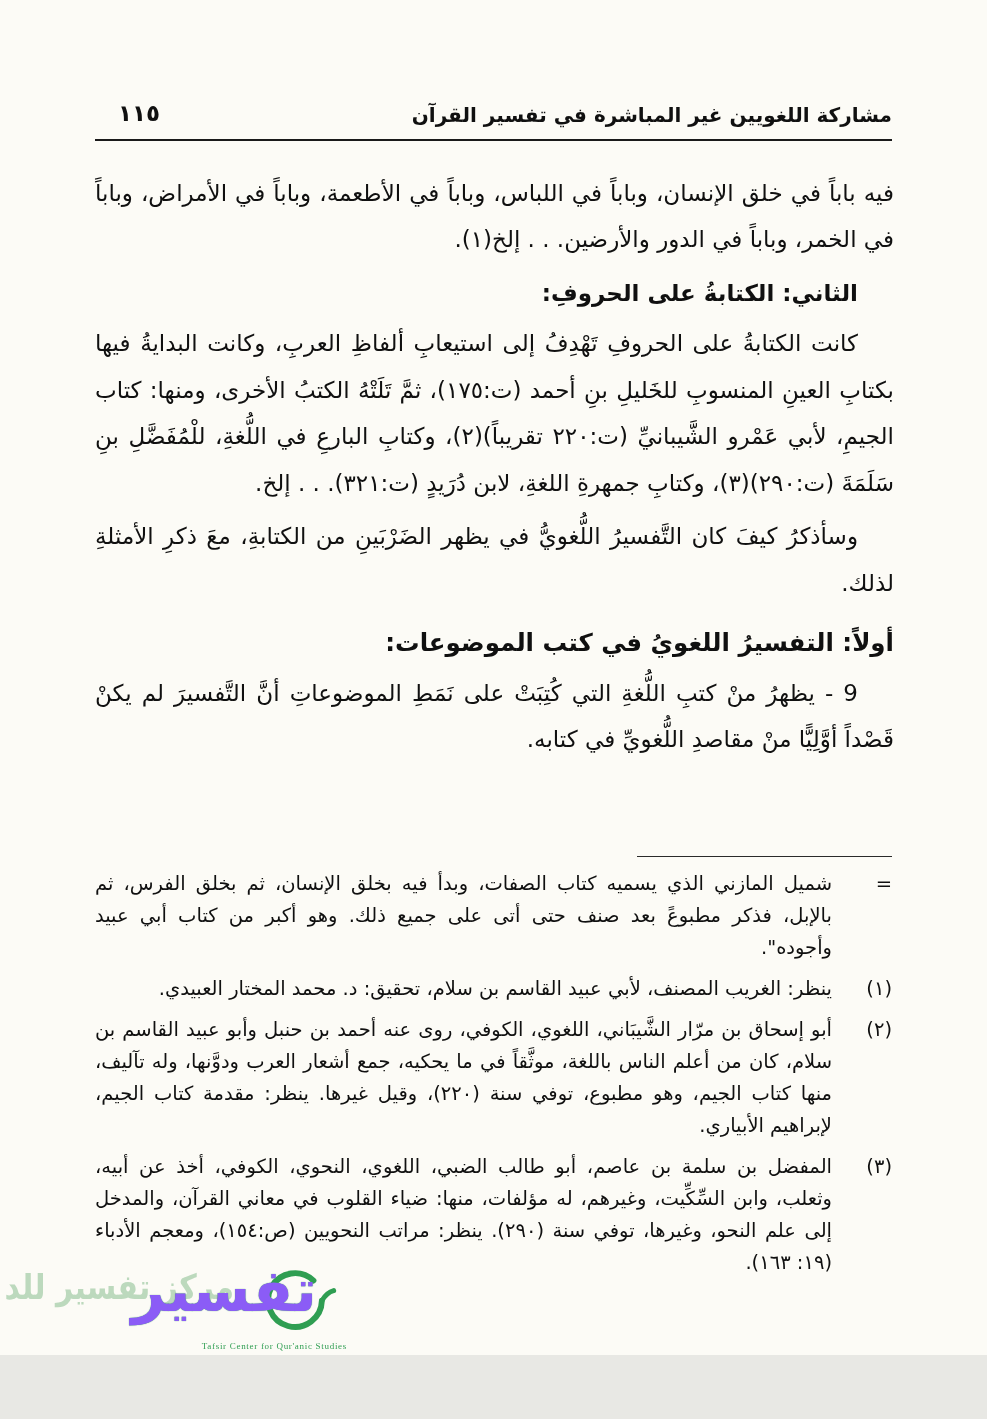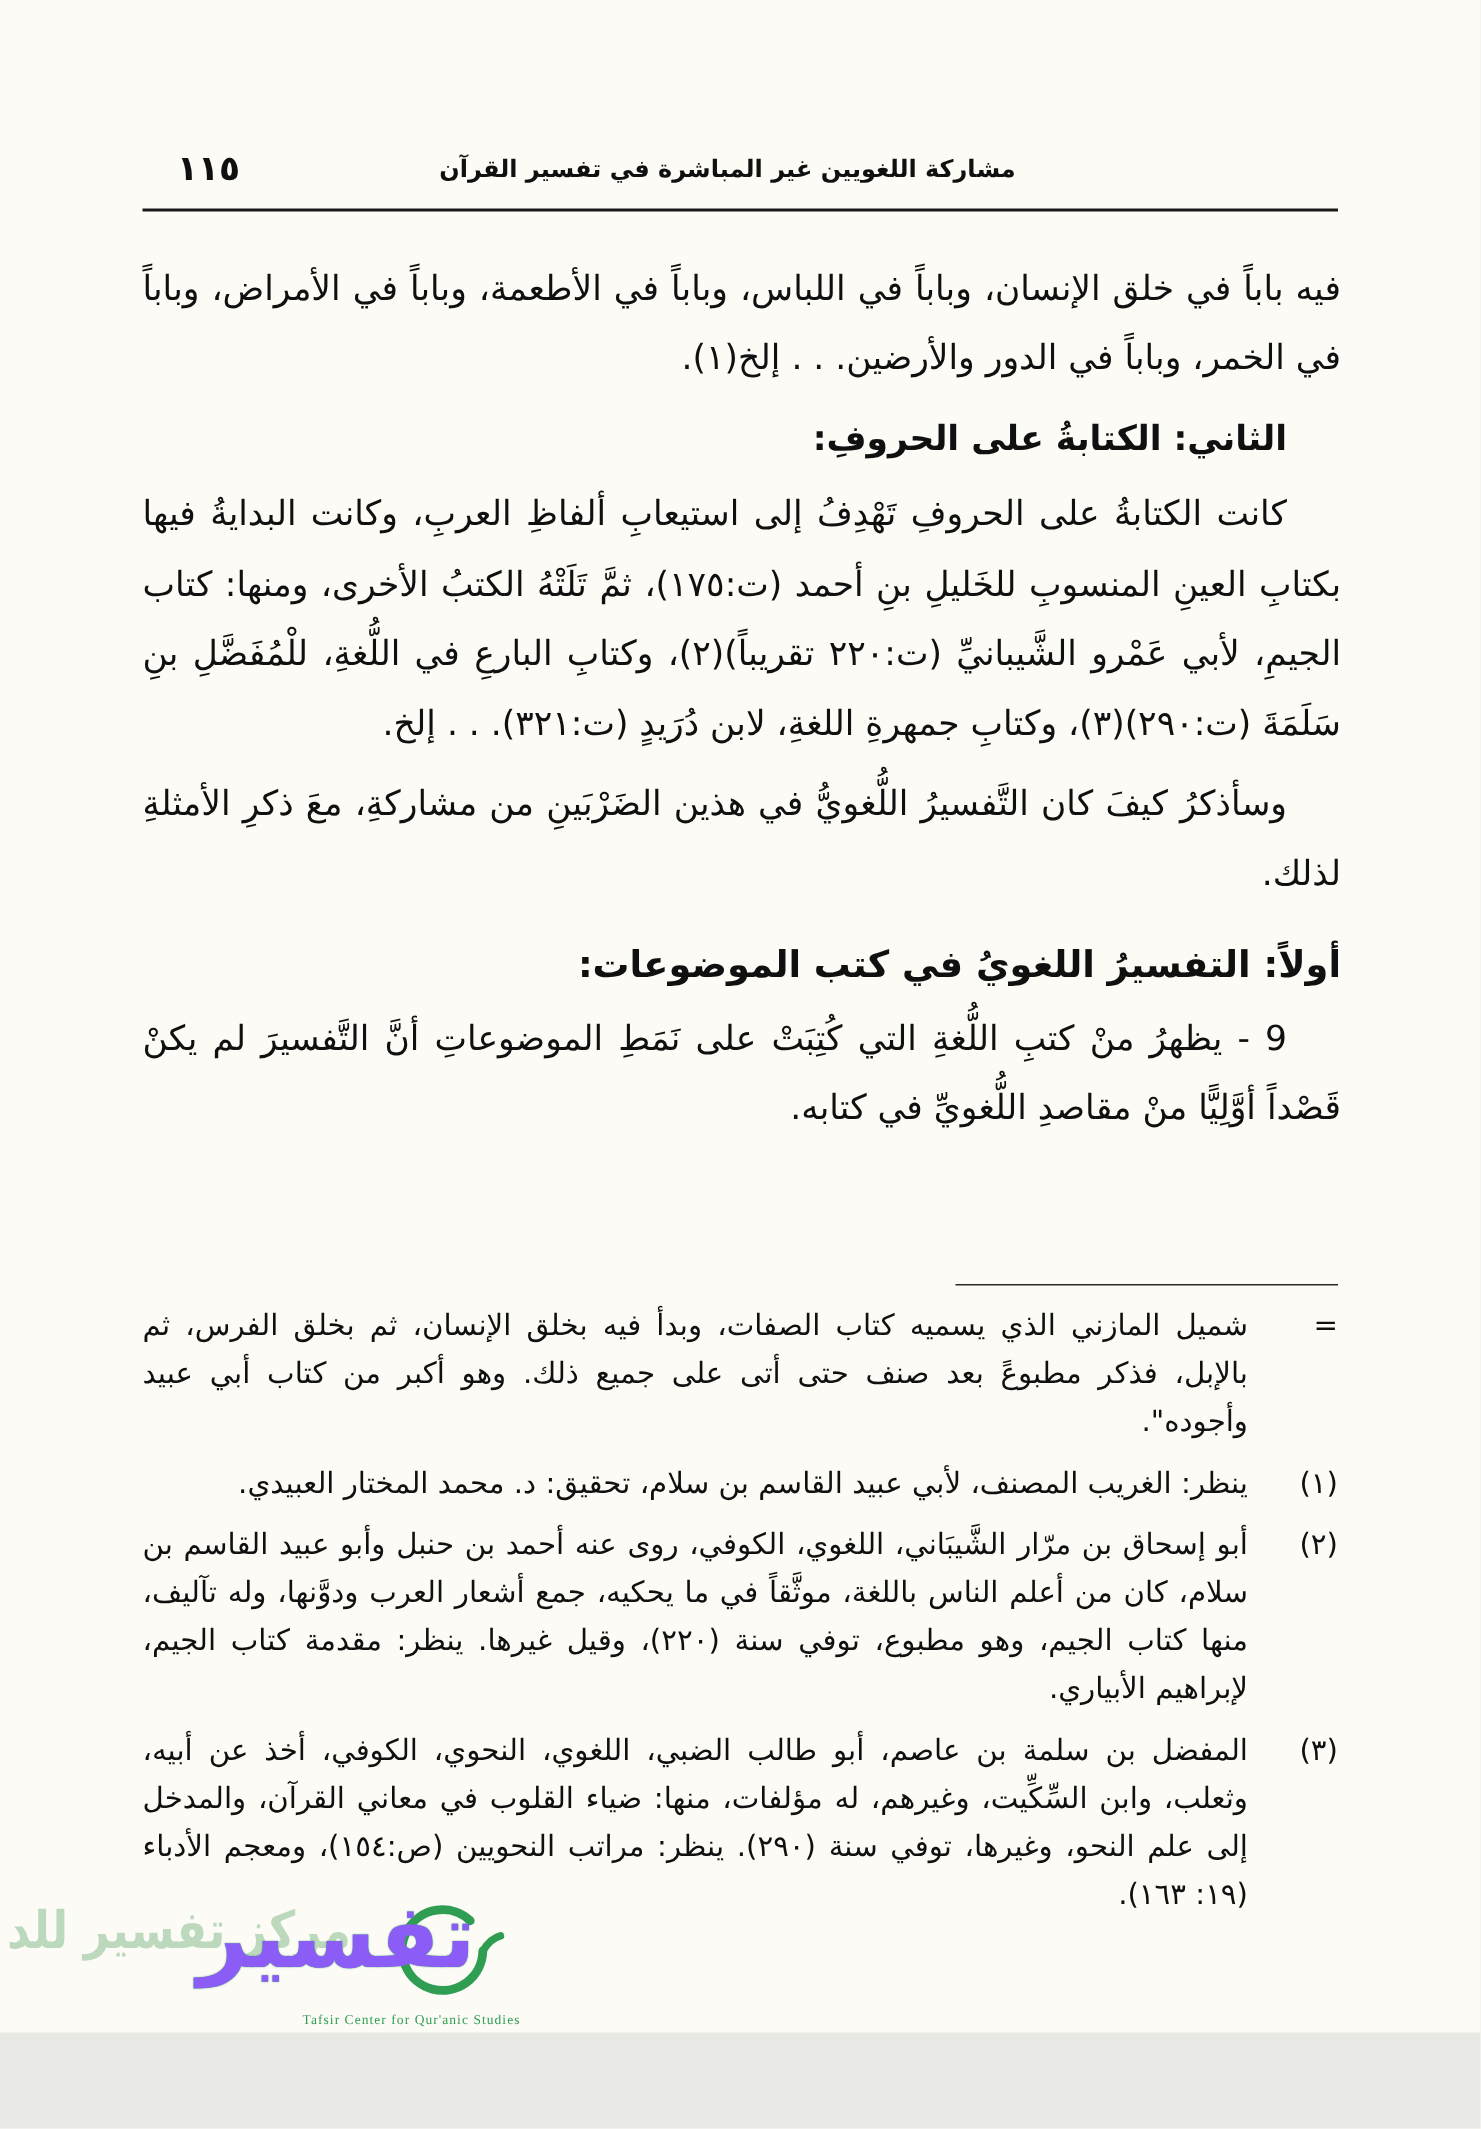--- a/index.html
+++ b/index.html
@@ -17,22 +17,22 @@
     color:#101010;
     overflow:hidden;
   }
   
   .page-number {
     position:absolute; top:100px; left:118px;
     font-size:23px; font-weight:bold;
   }
   .page-title {
     position:absolute; top:103px; right:95px; left:78px;
-    text-align:center;
-    font-size:16px; font-weight:bold;
+    text-align:right;
+    font-size:20px; font-weight:bold;
     letter-spacing:0.2px;
   }
   .header-rule {
     position:absolute; top:139px; right:95px; left:95px;
     border-top:2.5px solid #1a1a1a;
   }
   
   .body-text {
     position:absolute; top:170px; right:93px; left:95px;
     font-size:23px; line-height:2.02;
@@ -103,21 +103,21 @@
 <div class="page">
 
   <div class="page-number">١١٥</div>
   <div class="page-title">مشاركة اللغويين غير المباشرة في تفسير القرآن</div>
   <div class="header-rule"></div>
 
   <main class="body-text">
     <p class="para">فيه باباً في خلق الإنسان، وباباً في اللباس، وباباً في الأطعمة، وباباً في الأمراض، وباباً في الخمر، وباباً في الدور والأرضين. . . إلخ(١).</p>
     <p class="para subheading">الثاني: الكتابةُ على الحروفِ:</p>
     <p class="para indent">كانت الكتابةُ على الحروفِ تَهْدِفُ إلى استيعابِ ألفاظِ العربِ، وكانت البدايةُ فيها بكتابِ العينِ المنسوبِ للخَليلِ بنِ أحمد (ت:١٧٥)، ثمَّ تَلَتْهُ الكتبُ الأخرى، ومنها: كتاب الجيمِ، لأبي عَمْرو الشَّيبانيِّ (ت:٢٢٠ تقريباً)(٢)، وكتابِ البارعِ في اللُّغةِ، للْمُفَضَّلِ بنِ سَلَمَةَ (ت:٢٩٠)(٣)، وكتابِ جمهرةِ اللغةِ، لابن دُرَيدٍ (ت:٣٢١). . . إلخ.</p>
-    <p class="para indent">وسأذكرُ كيفَ كان التَّفسيرُ اللُّغويُّ في هذين الضَرْبَينِ من مشاركةِ، معَ ذكرِ الأمثلةِ لذلك.</p>
+    <p class="para indent">وسأذكرُ كيفَ كان التَّفسيرُ اللُّغويُّ في يظهر الضَرْبَينِ من الكتابةِ، معَ ذكرِ الأمثلةِ لذلك.</p>
     <h2 class="para heading">أولاً: التفسيرُ اللغويُ في كتب الموضوعات:</h2>
     <p class="para indent">9 - يظهرُ منْ كتبِ اللُّغةِ التي كُتِبَتْ على نَمَطِ الموضوعاتِ أنَّ التَّفسيرَ لم يكنْ قَصْداً أوَّلِيًّا منْ مقاصدِ اللُّغويِّ في كتابه.</p>
   </main>
 
   <div class="footnote-sep"></div>
   <section class="footnotes">
     <div class="footnote">
       <span class="fn-marker">=</span>
       <span class="fn-text">شميل المازني الذي يسميه كتاب الصفات، وبدأ فيه بخلق الإنسان، ثم بخلق الفرس، ثم بالإبل، فذكر مطبوعً بعد صنف حتى أتى على جميع ذلك. وهو أكبر من كتاب أبي عبيد وأجوده".</span>
     </div>

